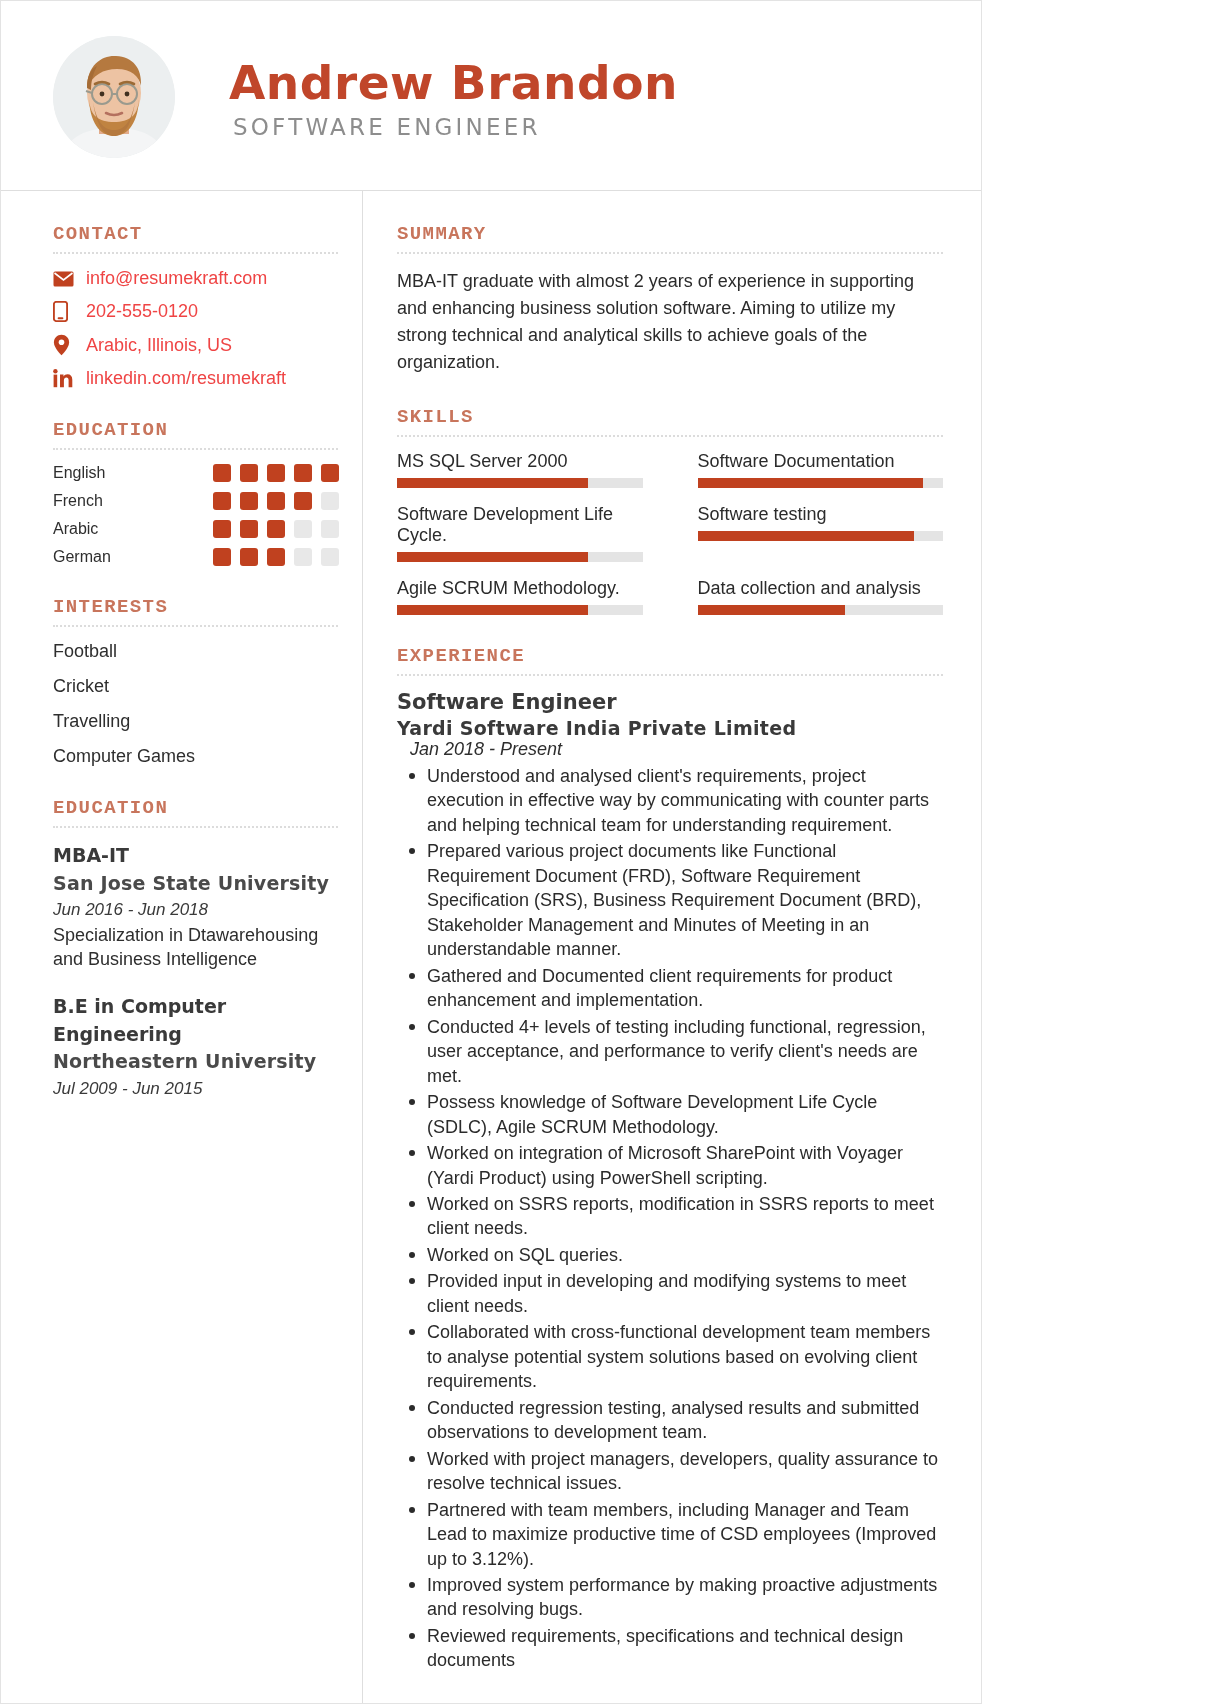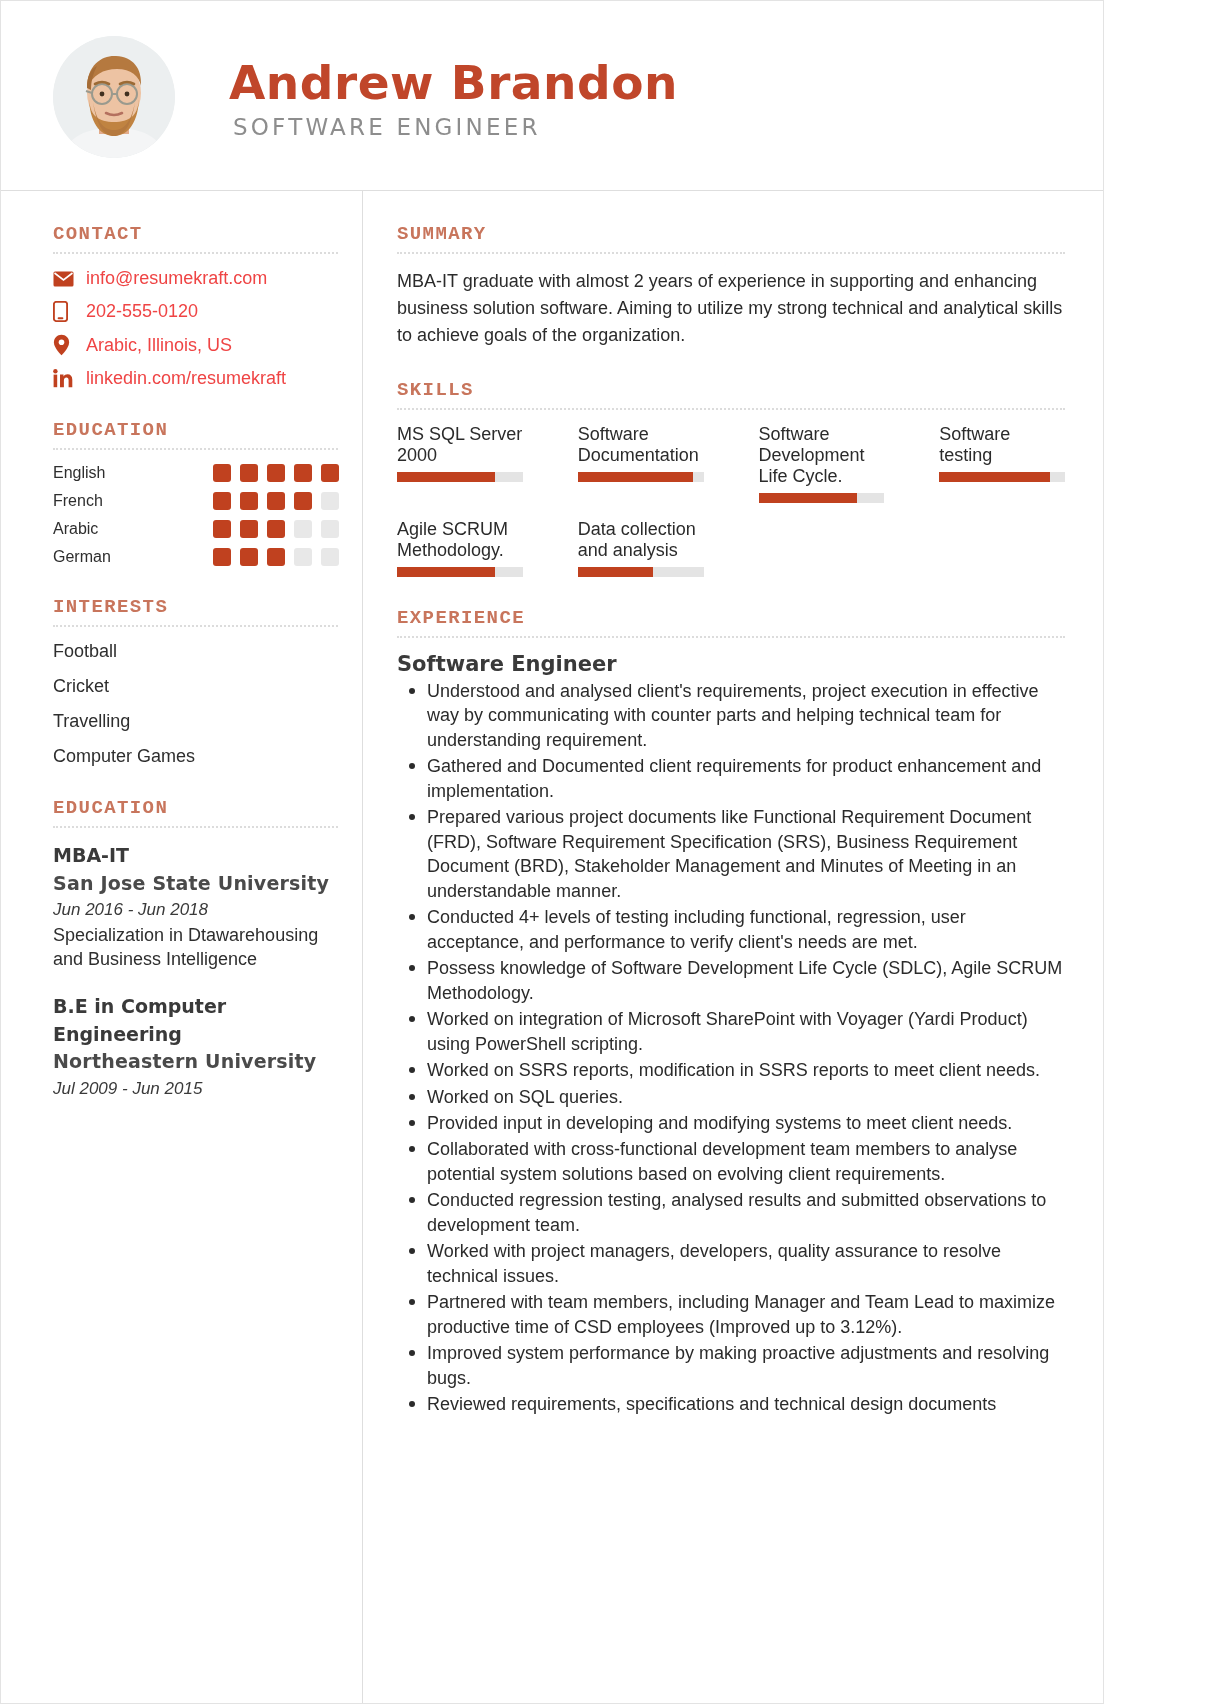--- a/index.html
+++ b/index.html
@@ -7,21 +7,21 @@
   body {
     width: 1206px;
     height: 1704px;
     background: #ffffff;
     font-family: "Liberation Sans", sans-serif;
     overflow: hidden;
   }
 
   .page {
     position: relative;
-    width: 1104px;
+    width: 982px;
     height: 1704px;
     background: #ffffff;
     border: 1px solid #e3e3e3;
   }
 
   
   .header {
     display: flex;
     align-items: center;
     padding: 30px 0 28px 52px;
@@ -177,21 +177,21 @@
   
   .summary-text {
     font-size: 18px;
     color: #2b2b2b;
     line-height: 1.5;
   }
 
   
   .skills-grid {
     display: grid;
-    grid-template-columns: 1fr 1fr 1fr 1fr;
+    grid-template-columns: 1fr 1fr;
     column-gap: 55px;
     row-gap: 16px;
   }
   .skill-name {
     font-size: 18px;
     color: #2b2b2b;
     margin-bottom: 6px;
   }
   .skill-track {
     height: 10px;
@@ -484,24 +484,28 @@
             </div>
           </div>
       </div>
 
       <div class="sec">
         <div class="sec-head">EXPERIENCE</div>
         <div class="sec-rule"></div>
         <div id="exp-list">
             <div>
               <div class="exp-role">Software Engineer</div>
+              <div class="exp-meta">
+                <span class="exp-company">Yardi Software India Private Limited</span>
+                <span class="exp-dates">Jan 2018 - Present</span>
+              </div>
               <ul class="exp-bullets">
                 <li>Understood and analysed client's requirements, project execution in effective way by communicating with counter parts and helping technical team for understanding requirement.</li>
+                <li>Prepared various project documents like Functional Requirement Document (FRD), Software Requirement Specification (SRS), Business Requirement Document (BRD), Stakeholder Management and Minutes of Meeting in an understandable manner.</li>
                 <li>Gathered and Documented client requirements for product enhancement and implementation.</li>
-                <li>Prepared various project documents like Functional Requirement Document (FRD), Software Requirement Specification (SRS), Business Requirement Document (BRD), Stakeholder Management and Minutes of Meeting in an understandable manner.</li>
                 <li>Conducted 4+ levels of testing including functional, regression, user acceptance, and performance to verify client's needs are met.</li>
                 <li>Possess knowledge of Software Development Life Cycle (SDLC), Agile SCRUM Methodology.</li>
                 <li>Worked on integration of Microsoft SharePoint with Voyager (Yardi Product) using PowerShell scripting.</li>
                 <li>Worked on SSRS reports, modification in SSRS reports to meet client needs.</li>
                 <li>Worked on SQL queries.</li>
                 <li>Provided input in developing and modifying systems to meet client needs.</li>
                 <li>Collaborated with cross-functional development team members to analyse potential system solutions based on evolving client requirements.</li>
                 <li>Conducted regression testing, analysed results and submitted observations to development team.</li>
                 <li>Worked with project managers, developers, quality assurance to resolve technical issues.</li>
                 <li>Partnered with team members, including Manager and Team Lead to maximize productive time of CSD employees (Improved up to 3.12%).</li>

